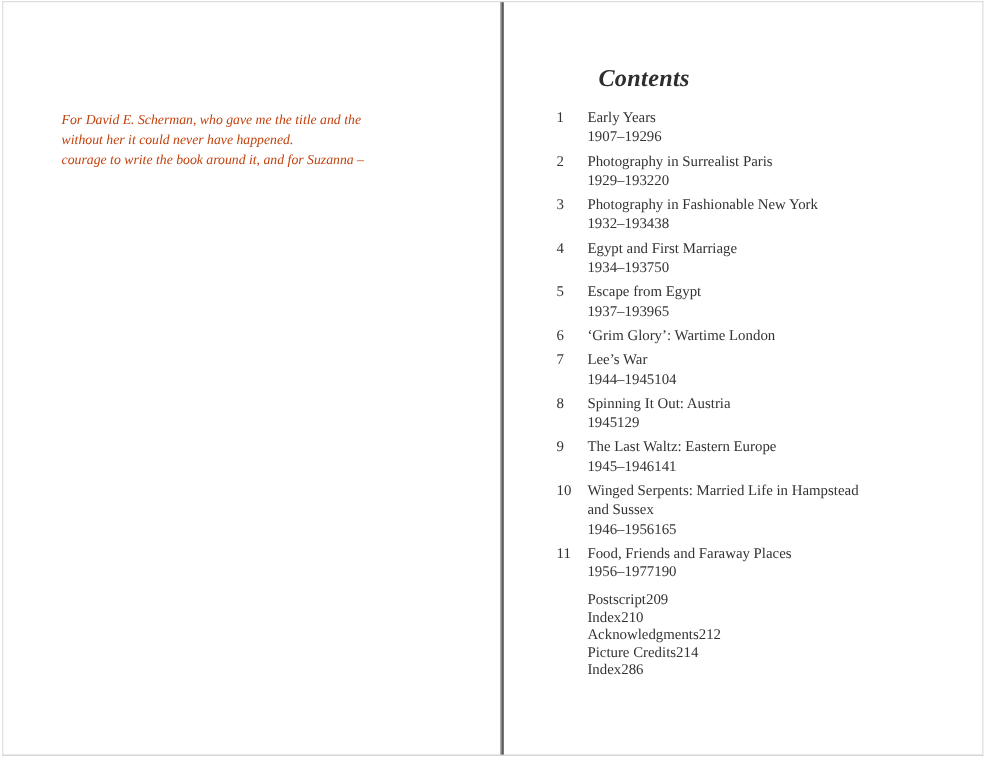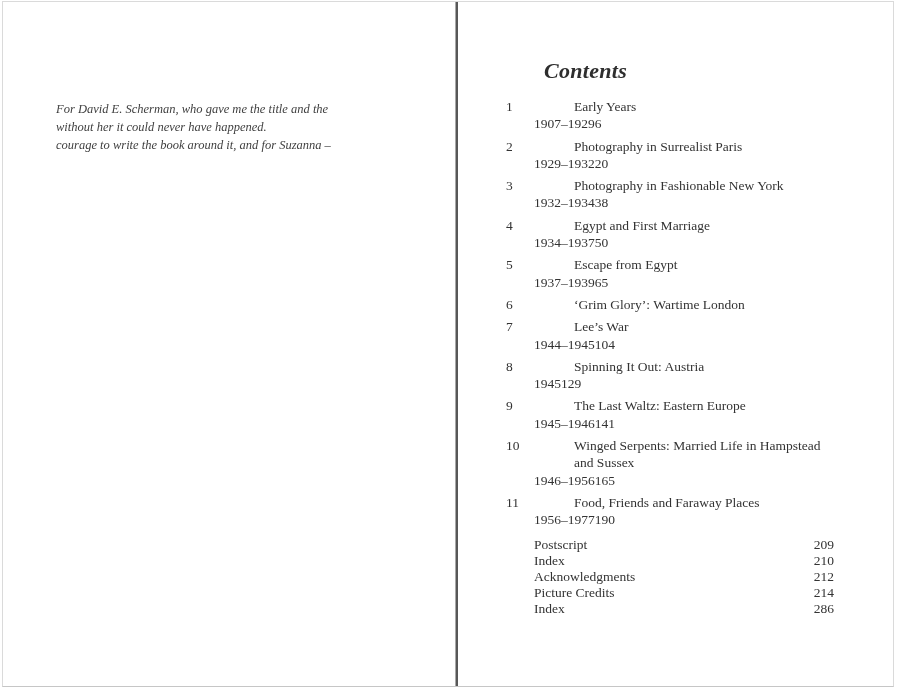--- a/index.html
+++ b/index.html
@@ -49,21 +49,21 @@
     height: 100%;
   }
   .dedication {
     position: absolute;
     left: 53px;
     top: 99px;
     width: 280px;
     font-style: italic;
     font-size: 12.5px;
     line-height: 17.8px;
-    color: #404040;
+    color: #c2410c;
   }
   .contents-heading {
     position: absolute;
     left: 50px;
     top: 56px;
     font-size: 22px;
     font-weight: bold;
     font-style: italic;
     color: #2e2e2e;
     letter-spacing: 0.3px;
@@ -84,34 +84,32 @@
   .toc-num {
     width: 28px;
     flex: 0 0 28px;
     line-height: 17.3px;
   }
   .toc-body {
     flex: 1;
   }
   .toc-title-line {
     line-height: 17.3px;
-    margin-left: 40px;
   }
   .toc-dateline {
     display: flex;
     justify-content: flex-start;
     line-height: 17.3px;
   }
   .back-matter {
     margin-top: 8px;
     margin-left: 28px;
   }
   .back-row {
     display: flex;
-    justify-content: space-between;
     line-height: 16.2px;
   }
 </style>
 </head>
 <body>
 
 <div class="viewport">
   <div class="spread">
 
     <div class="page-left">

